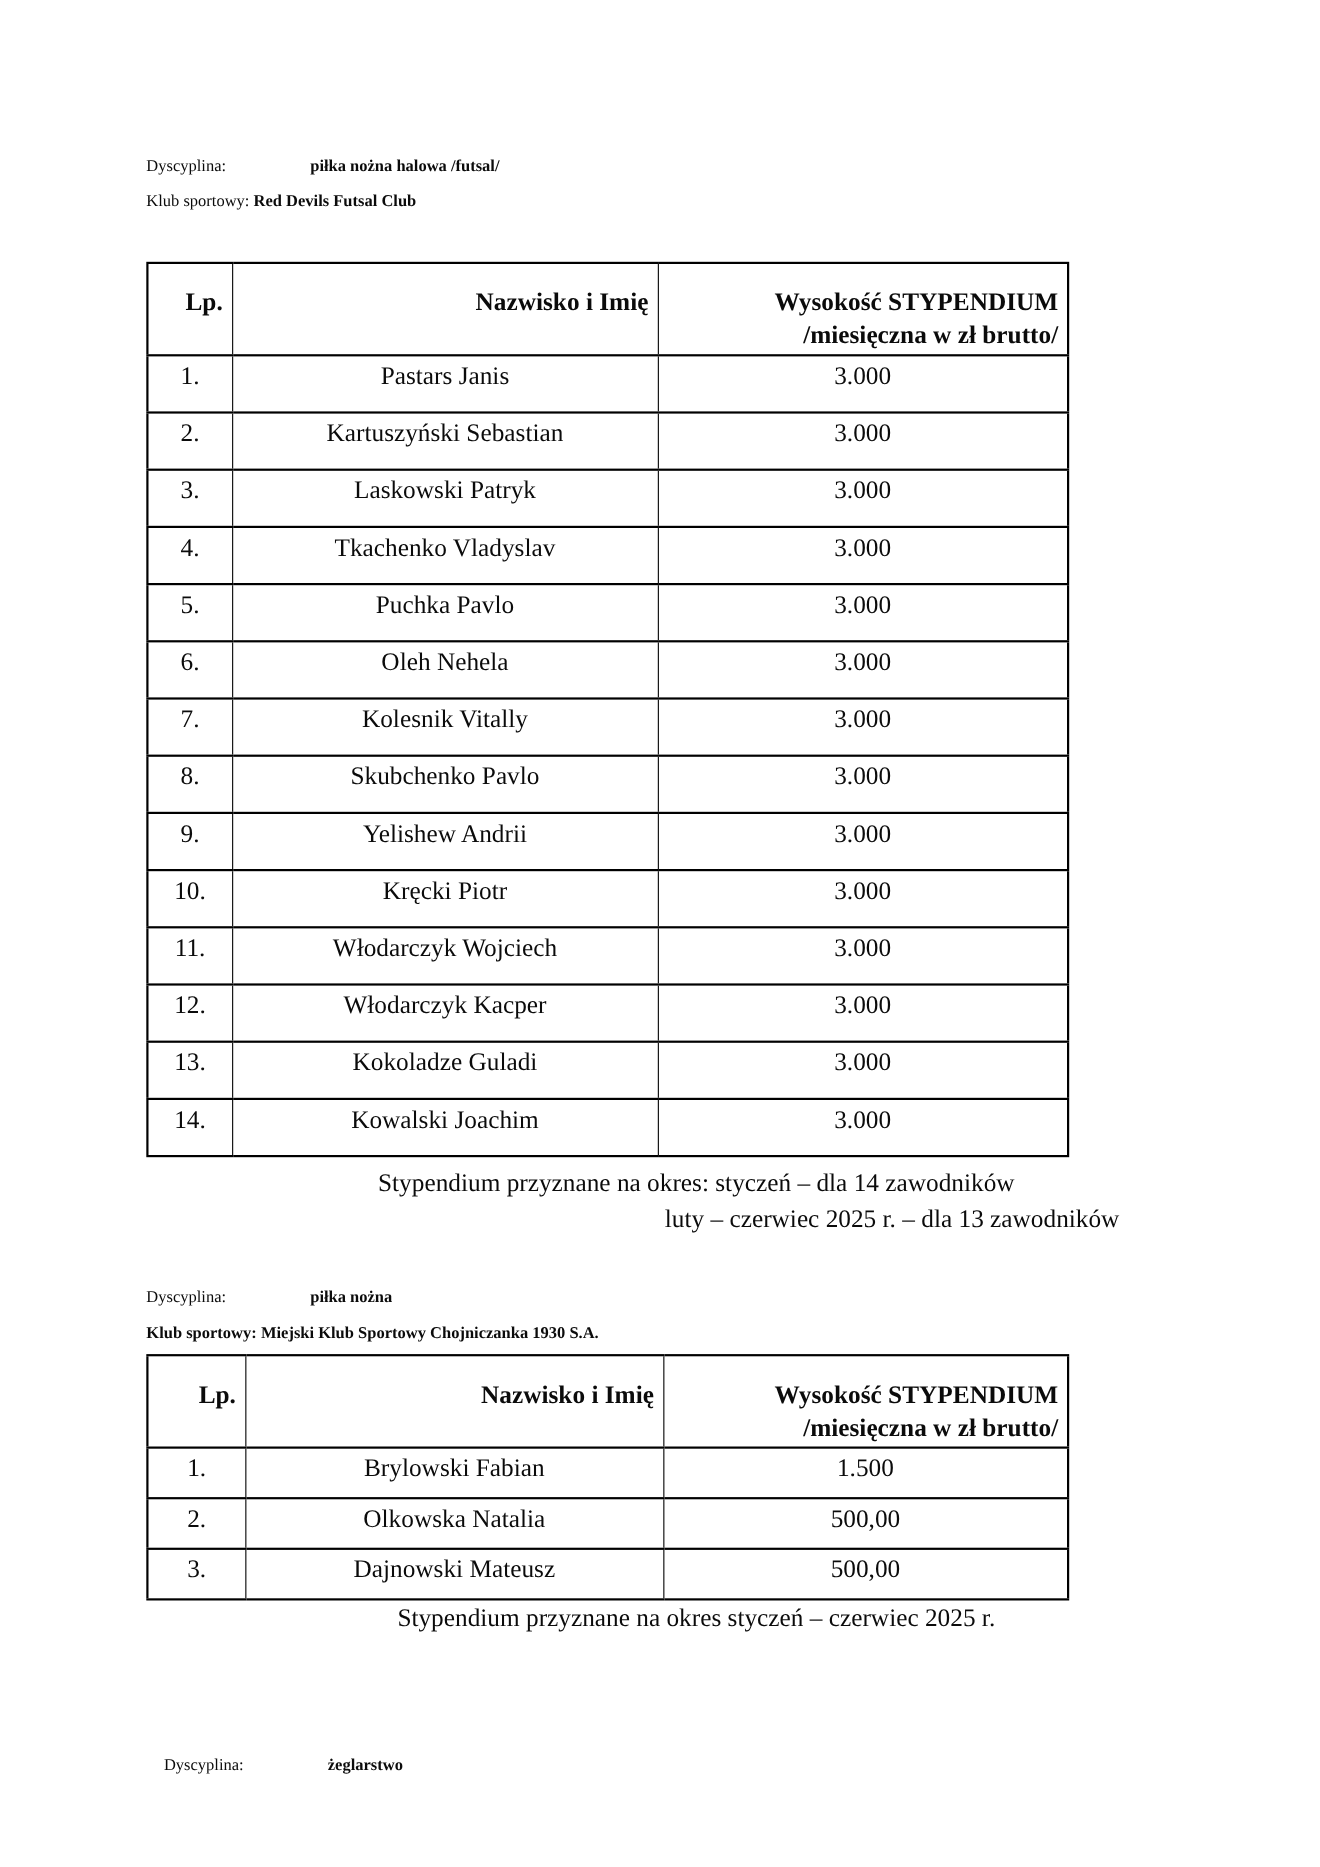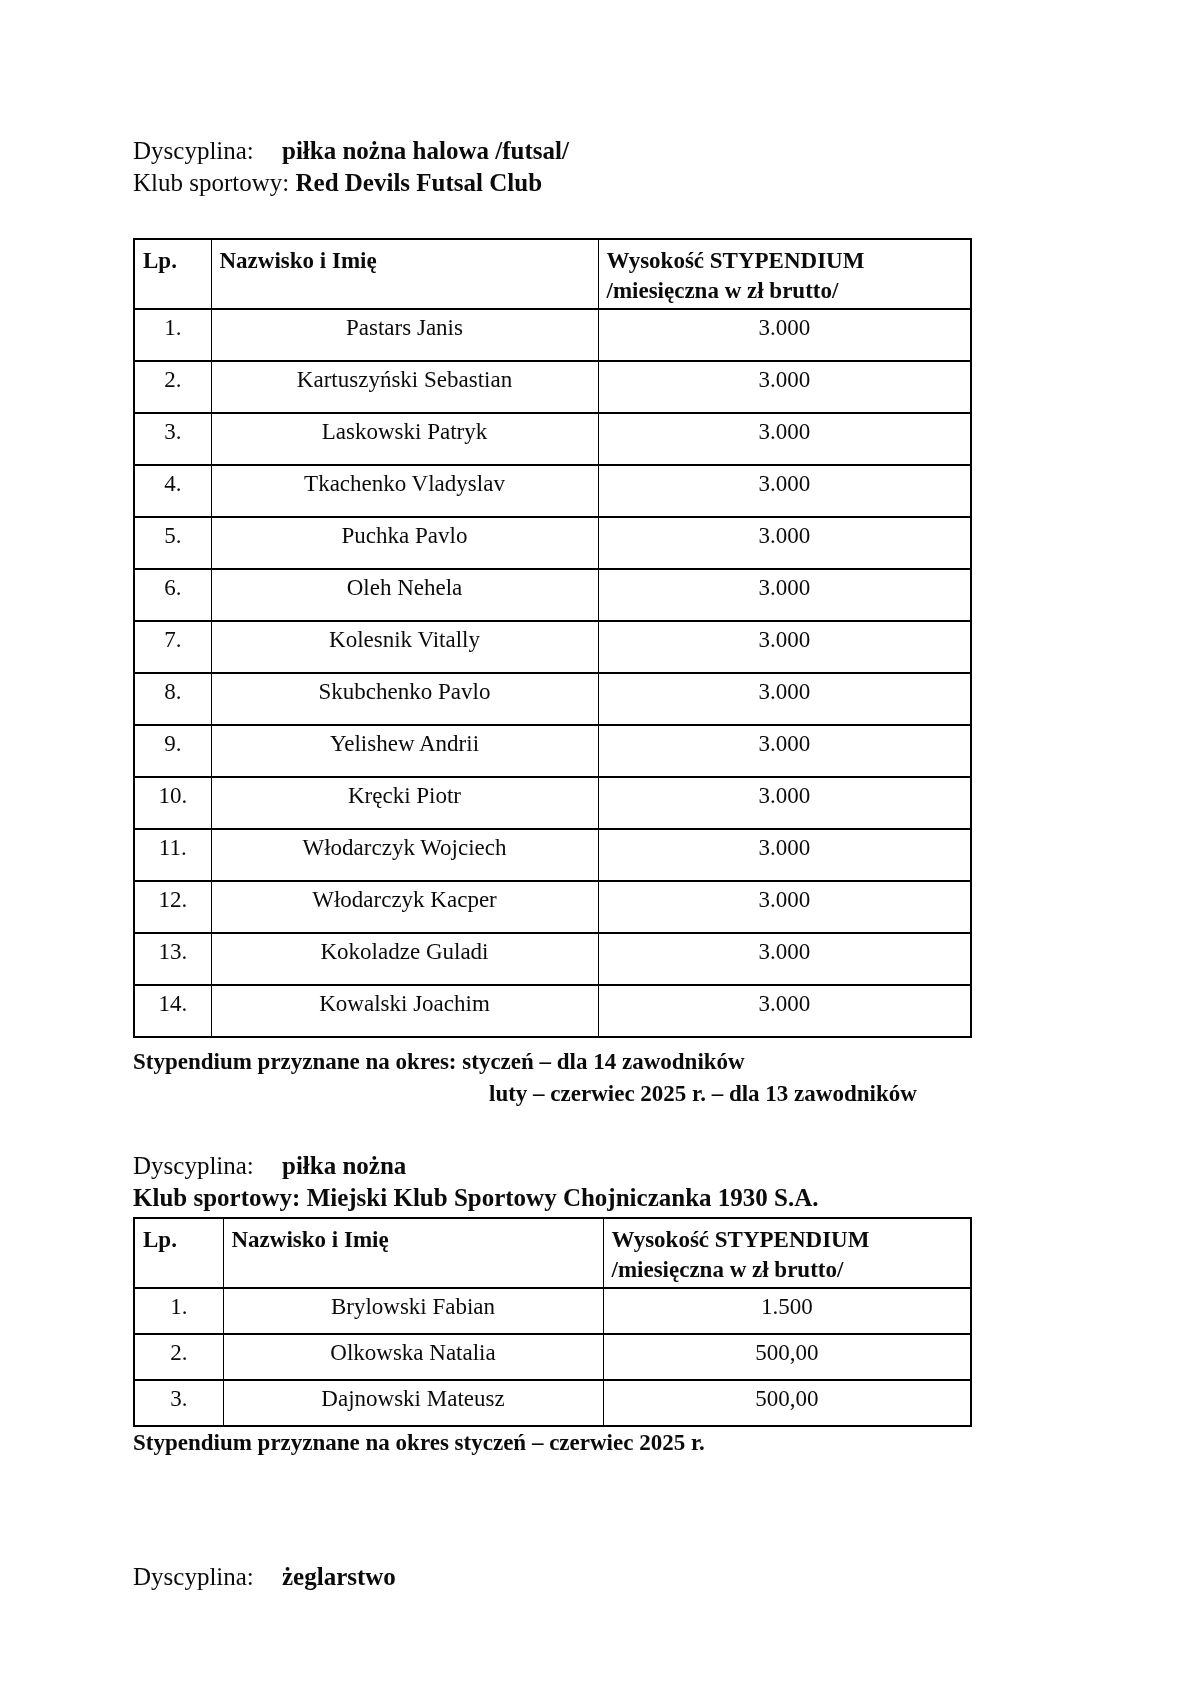--- a/index.html
+++ b/index.html
@@ -12,21 +12,21 @@
     height: 1697px;
     overflow: hidden;
     font-family: "Liberation Serif", "DejaVu Serif", serif;
     color: #0b0b0b;
   }
   .page {
     padding: 135px 0 0 133px;
     width: 1000px;
   }
   .line {
-    font-size: 25px;
+    font-size: 15px;
     line-height: 32px;
     white-space: nowrap;
   }
   .label-tab {
     display: inline-block;
     width: 149px;
   }
   .bold { font-weight: bold; }
 
   table.roster {
@@ -43,44 +43,45 @@
     border-bottom-width: 2px;
     font-size: 23px;
     line-height: 30px;
     vertical-align: top;
     padding: 3px 8px 0 8px;
     overflow: hidden;
   }
   table.roster { border-width: 2px; }
   table.roster th {
     font-weight: bold;
-    text-align: left;
+    text-align: right;
     height: 62px;
-    padding-top: 6px;
+    padding-top: 20px;
   }
   .t1 td { height: 47px; }
   .t2 td { height: 41px; }
   td.lp-cell { text-align: center; }
   td.name-cell { text-align: center; padding-left: 12px; }
   td.amount-cell { text-align: center; font-weight: normal; }
 
   .tbl-1 { margin-top: 39px; }
   .tbl-2 { margin-top: 3px; }
 
   .note {
-    font-weight: bold;
+    font-weight: normal;
     font-size: 23px;
     line-height: 32px;
     white-space: nowrap;
+    text-align: center;
   }
   .note-1 { margin-top: 8px; }
   .note-indent { margin-left: 356px; }
   .section-2 { margin-top: 40px; }
   .note-2 { margin-top: 0; }
-  .section-3 { margin-top: 102px; }
+  .section-3 { margin-top: 102px; margin-left: 16px; }
 </style>
 </head>
 <body>
 
 <div class="page">
 
   <div>
     <div class="line">
       <span class="label-tab">Dyscyplina:</span><span class="bold">piłka nożna halowa /futsal/</span>
     </div>

